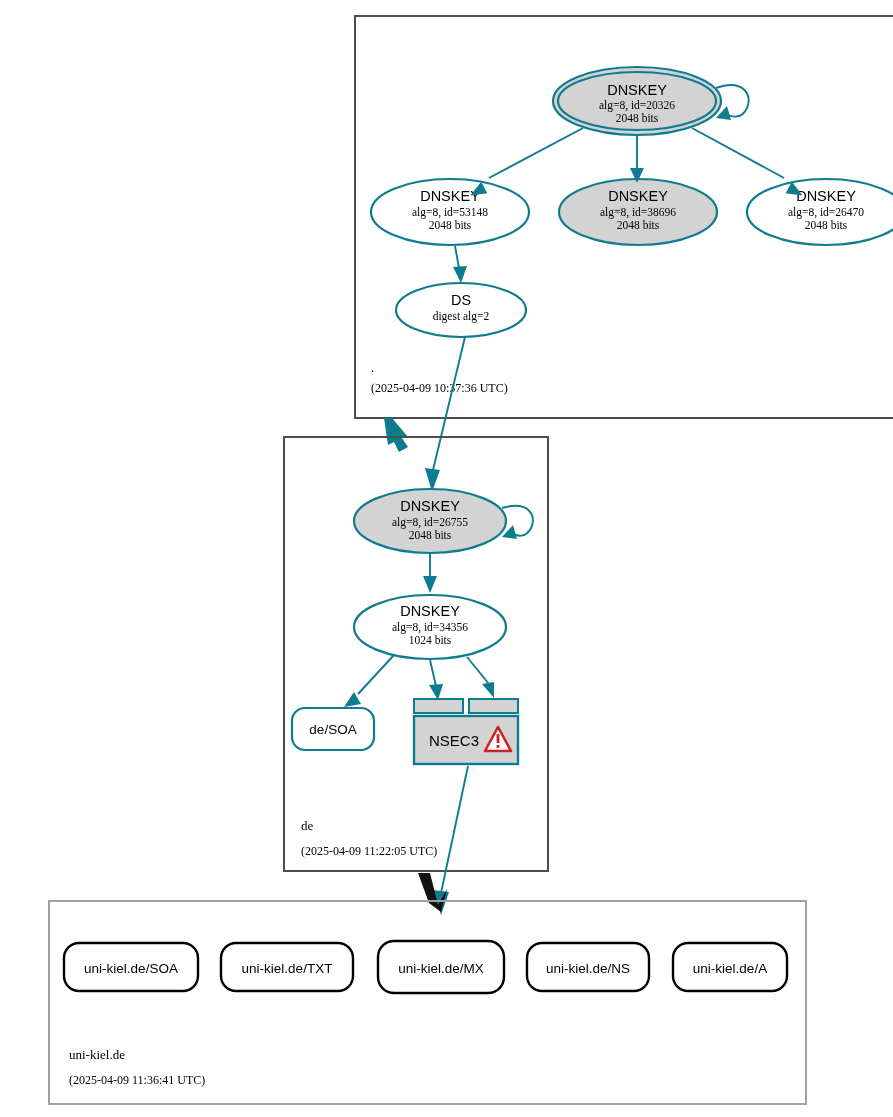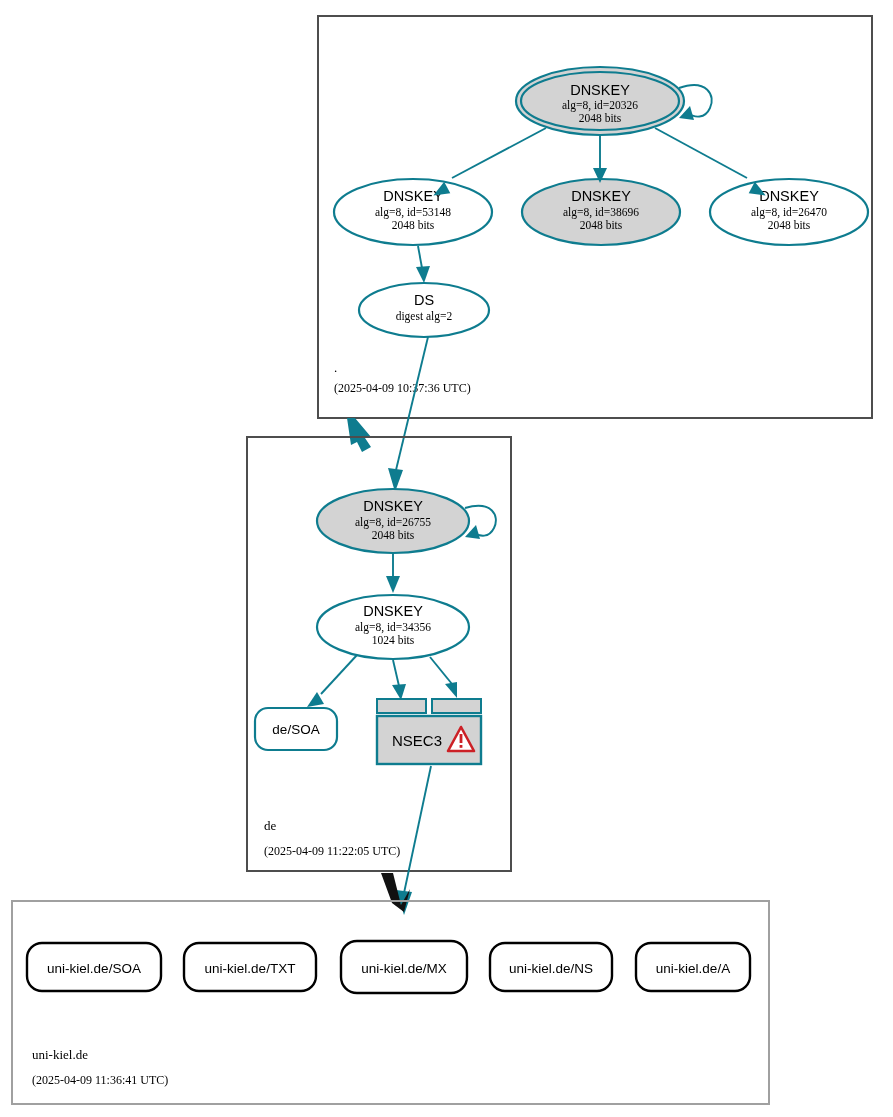--- a/index.html
+++ b/index.html
@@ -10,20 +10,21 @@
   body {
     width: 893px;
     height: 1117px;
     font-family: "Liberation Sans", sans-serif;
     overflow: hidden;
   }
   #dnsviz-root {
     position: relative;
     width: 726px;
     height: 1117px;
+    margin-left: 37px;
   }
   svg#graph {
     display: block;
     width: 893px;
     height: 1117px;
   }
   .zone-box {
     fill: none;
     stroke: #a0a0a0;
     stroke-width: 2;

